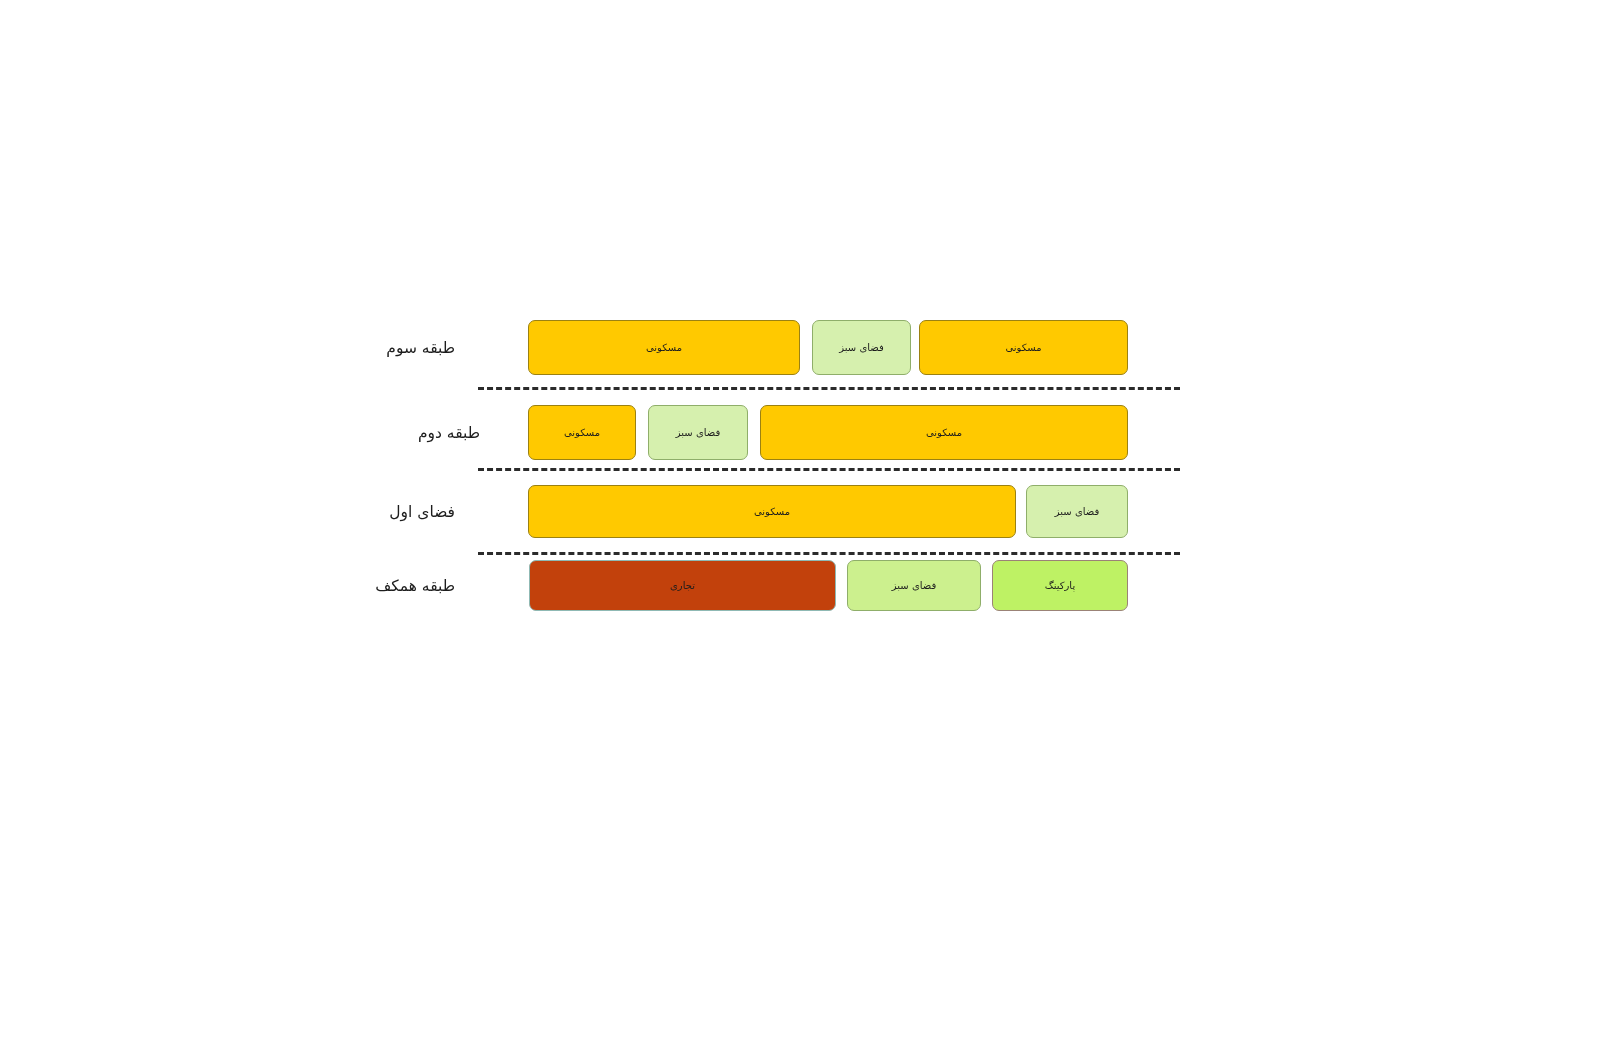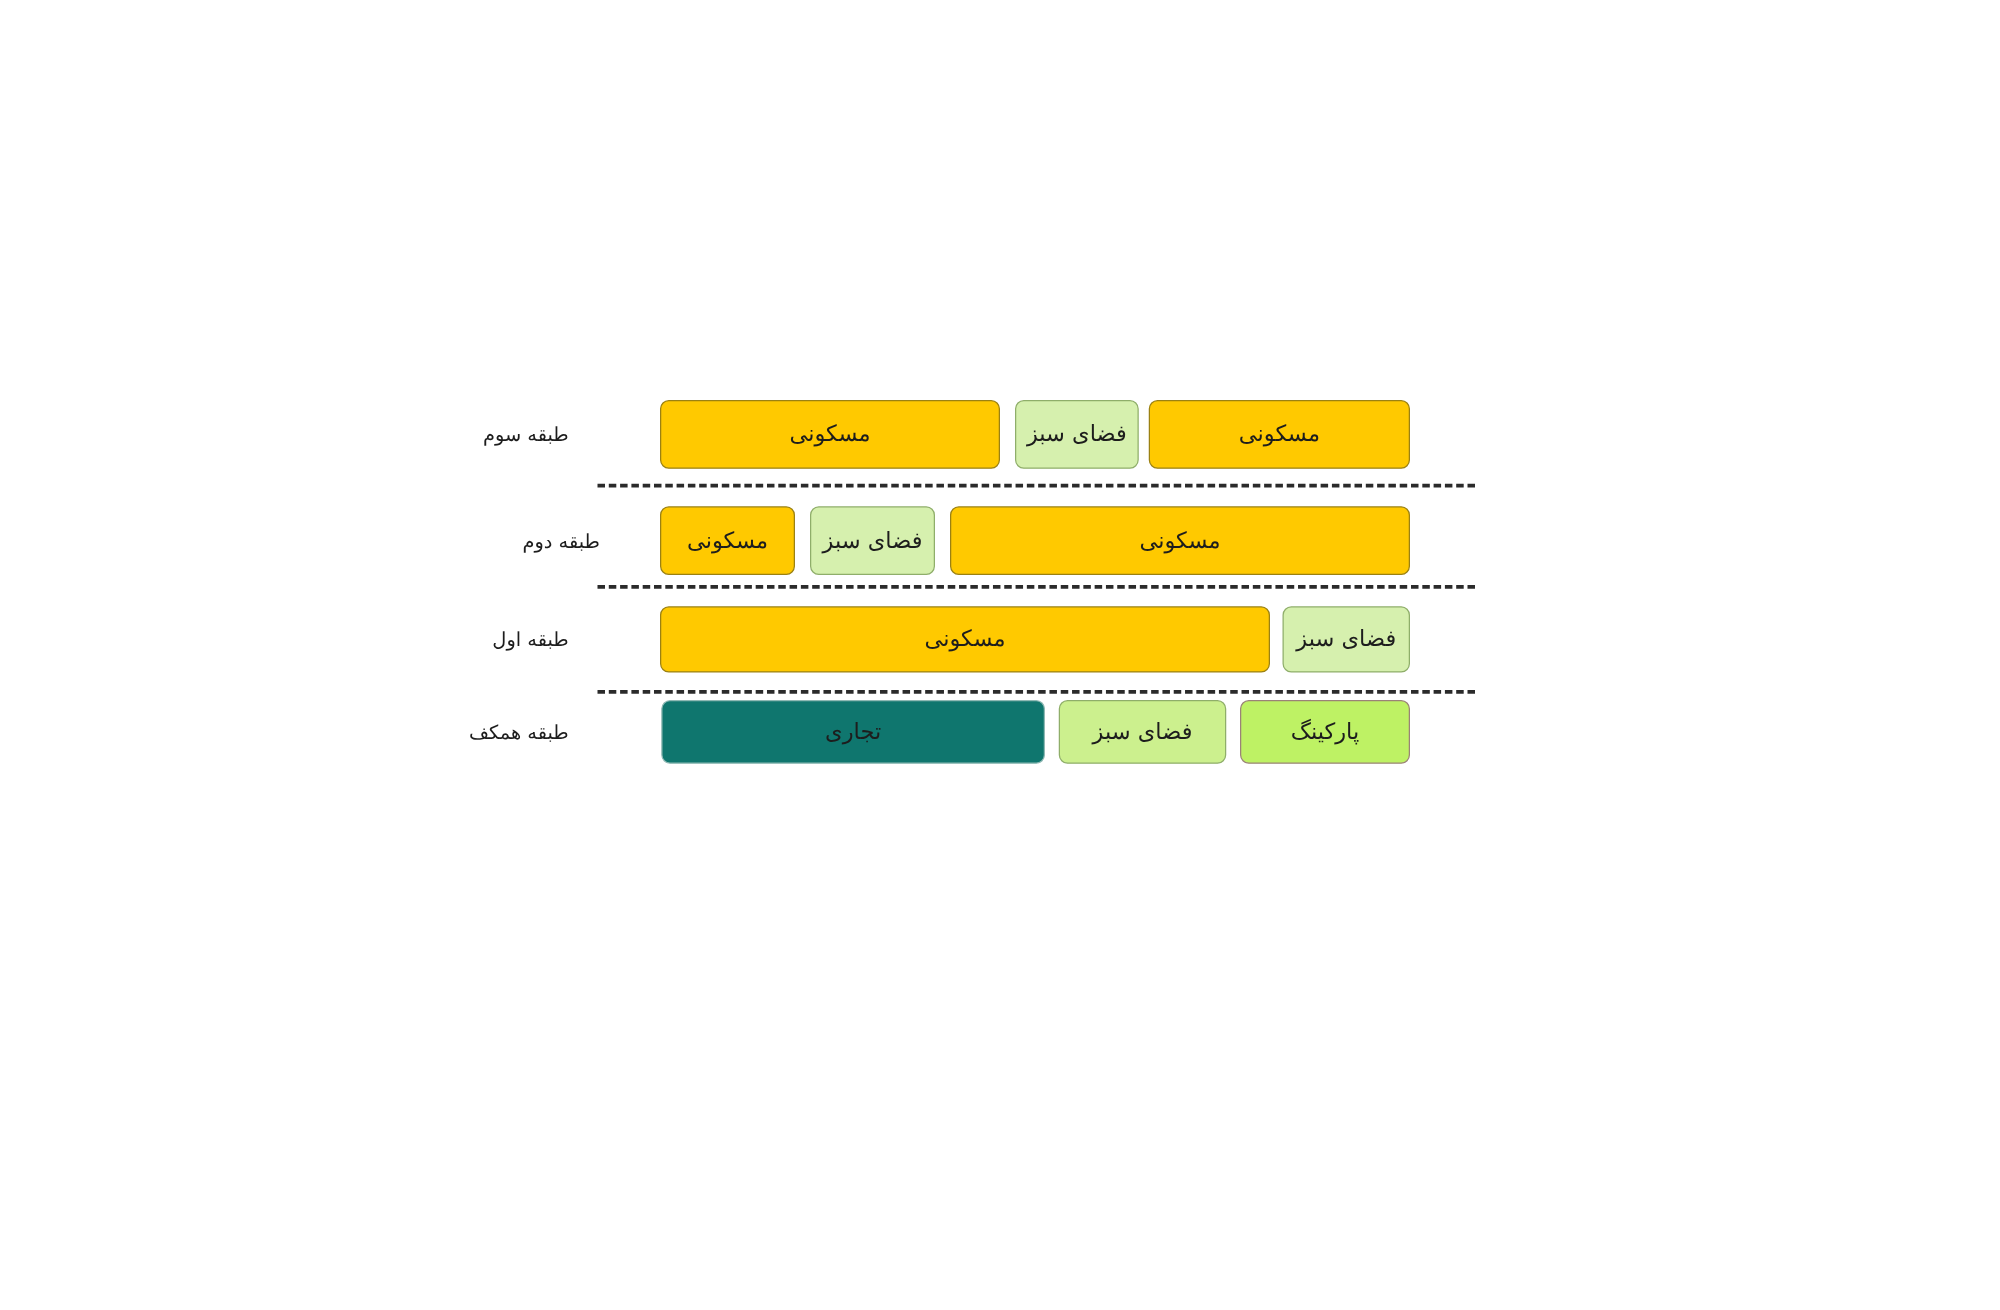--- a/index.html
+++ b/index.html
@@ -50,21 +50,21 @@
     box-sizing: border-box;
     border-radius: 7px;
     border-style: solid;
     border-width: 1.4px;
     display: flex;
     align-items: center;
     justify-content: center;
     direction: rtl;
   }
   .block-label {
-    font-size: 18px;
+    font-size: 10px;
     color: #1d1d1d;
     line-height: 1;
     white-space: nowrap;
     pointer-events: none;
   }
 
   
   .divider {
     position: absolute;
     height: 0;
@@ -96,31 +96,31 @@
         <span class="block-label">مسکونی</span>
       </div>
       <div class="block" style="left: 648px; width: 100px; top: 0px; height: 55px; background-color: rgb(214, 240, 174); border-color: rgb(143, 174, 106);">
         <span class="block-label">فضای سبز</span>
       </div>
       <div class="block" style="left: 760px; width: 368px; top: 0px; height: 55px; background-color: rgb(255, 201, 0); border-color: rgb(155, 129, 18);">
         <span class="block-label">مسکونی</span>
       </div>
     </div>
     <div class="floor-row" style="top: 485px; height: 53px;">
-      <div class="floor-label" style="top: 16.5px; line-height: 20px;">طبقه اول</div>
+      <div class="floor-label" style="top: 16.5px; line-height: 20px;">فضای اول</div>
       <div class="block" style="left: 528px; width: 488px; top: 0px; height: 53px; background-color: rgb(255, 201, 0); border-color: rgb(155, 129, 18);">
         <span class="block-label">مسکونی</span>
       </div>
       <div class="block" style="left: 1026px; width: 102px; top: 0px; height: 53px; background-color: rgb(214, 240, 174); border-color: rgb(143, 174, 106);">
         <span class="block-label">فضای سبز</span>
       </div>
     </div>
     <div class="floor-row" style="top: 560px; height: 51px;">
       <div class="floor-label" style="top: 15.5px; line-height: 20px;">طبقه همکف</div>
-      <div class="block" style="left: 529px; width: 307px; top: 0px; height: 51px; background-color: #0f766e; border-color: rgb(143, 185, 180);">
+      <div class="block" style="left: 529px; width: 307px; top: 0px; height: 51px; background-color: #c2410c; border-color: rgb(143, 185, 180);">
         <span class="block-label">تجاری</span>
       </div>
       <div class="block" style="left: 847px; width: 134px; top: 0px; height: 51px; background-color: rgb(204, 240, 142); border-color: rgb(143, 174, 106);">
         <span class="block-label">فضای سبز</span>
       </div>
       <div class="block" style="left: 992px; width: 136px; top: 0px; height: 51px; background-color: #bef264; border-color: rgb(155, 131, 119);">
         <span class="block-label">پارکینگ</span>
       </div>
     </div>
   </div>

